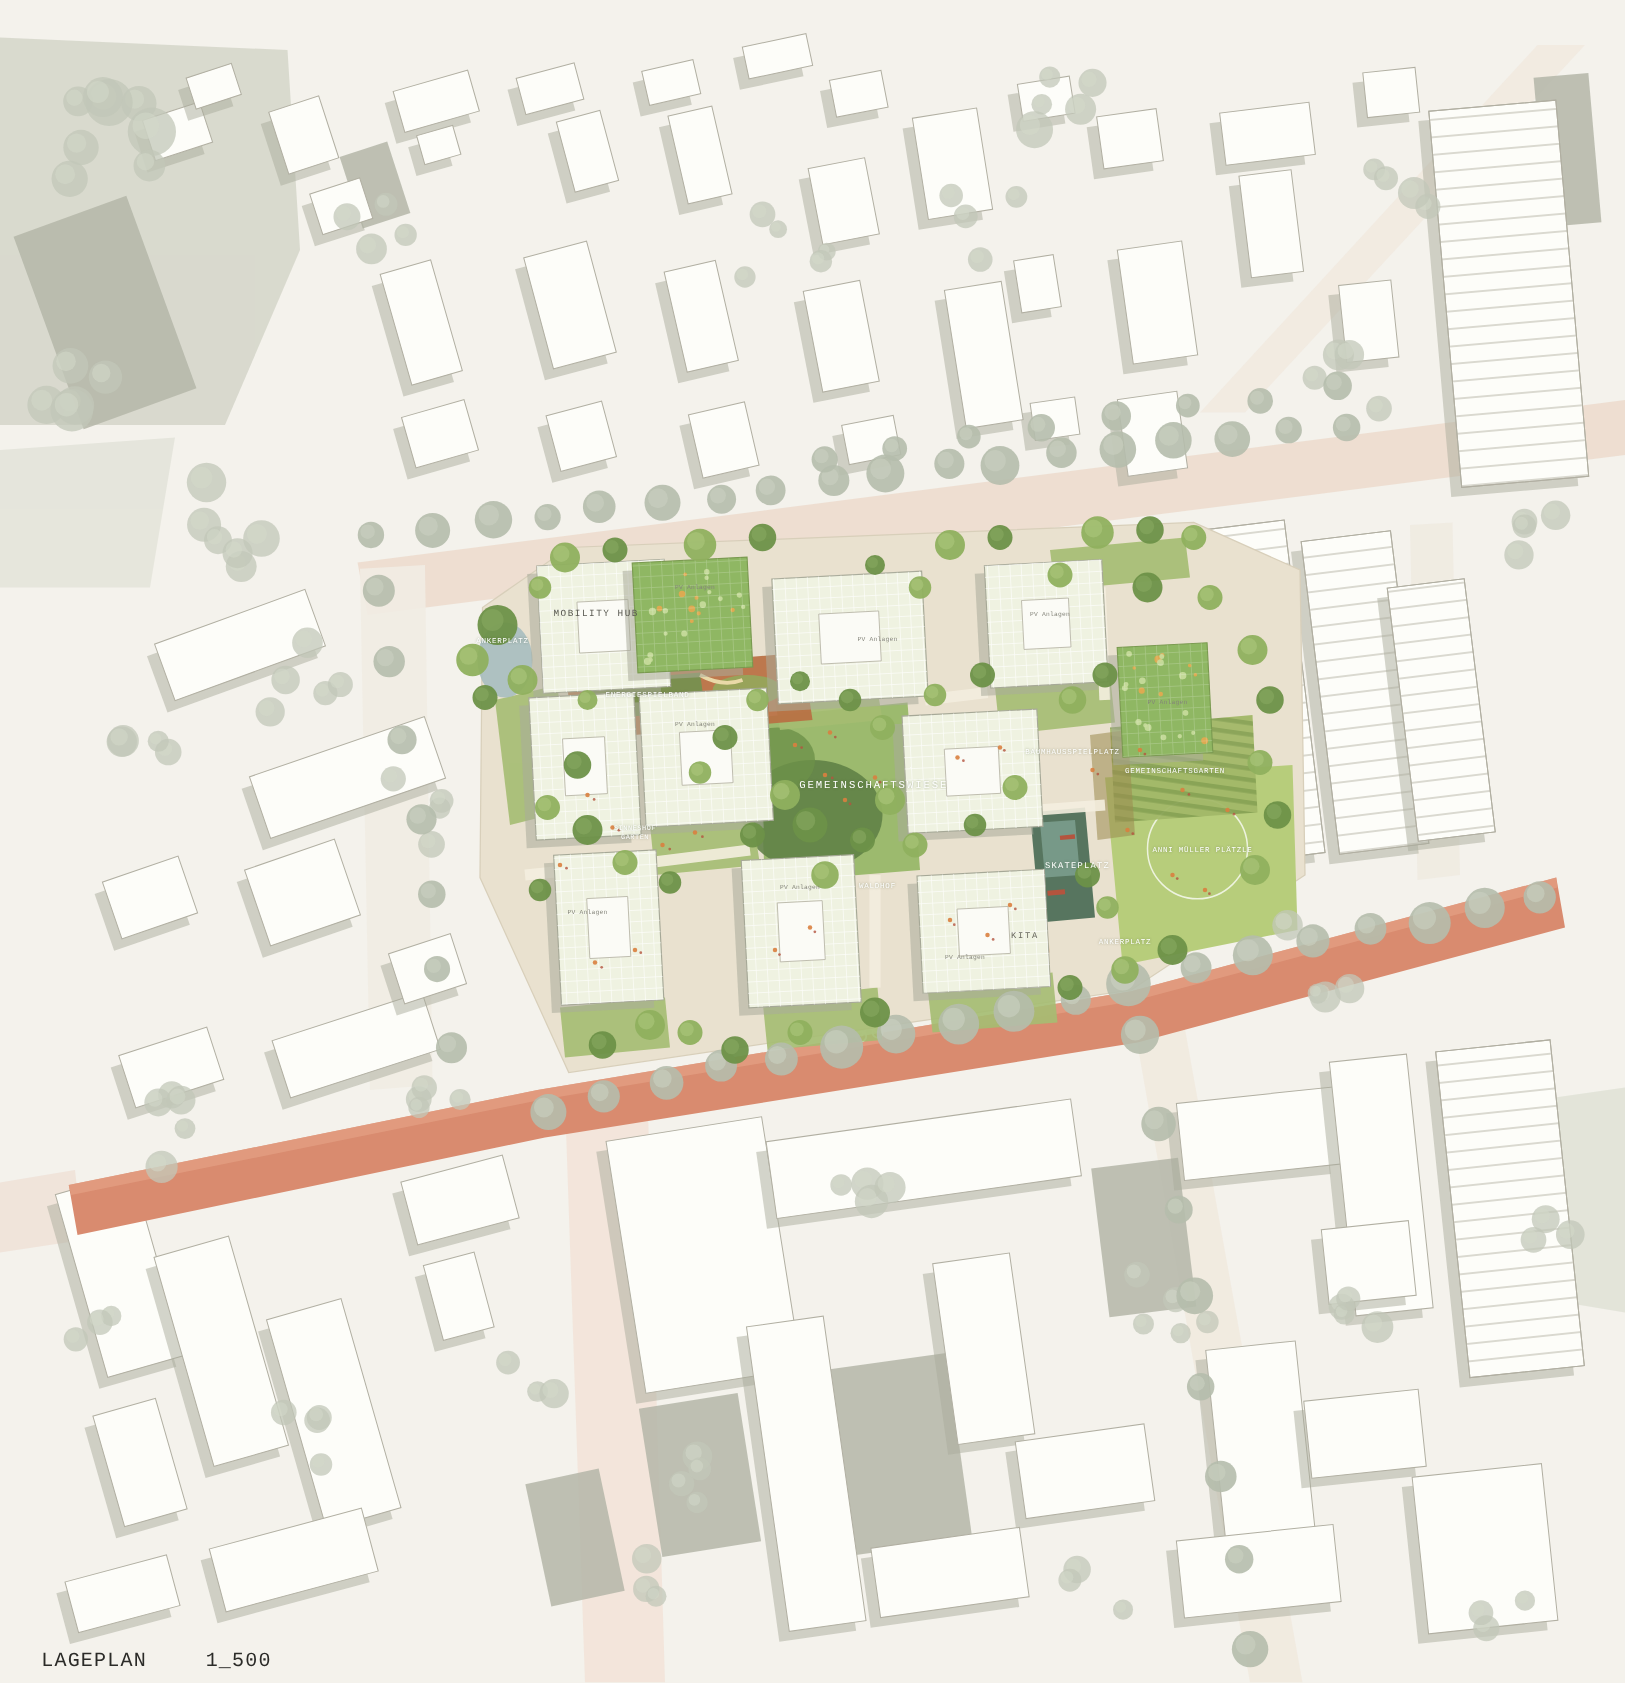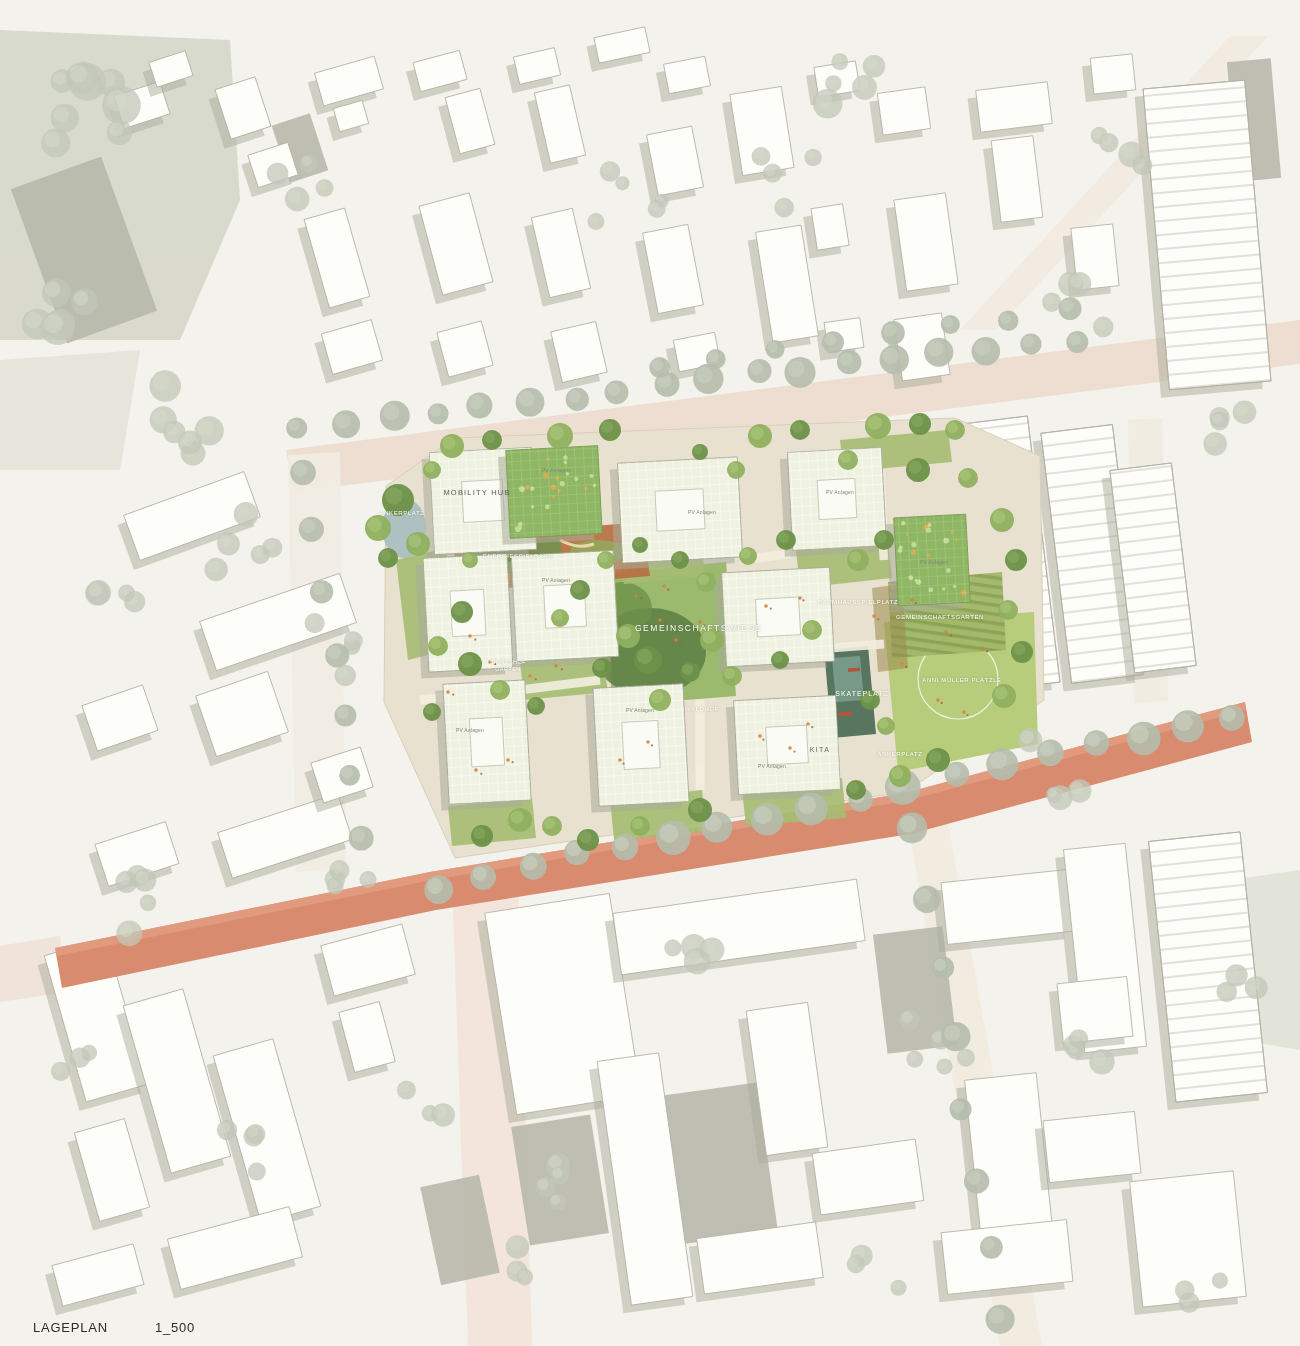--- a/index.html
+++ b/index.html
@@ -1,29 +1,29 @@
 <!DOCTYPE html>
 <html><head>
 <meta charset="utf-8">
 <style>
   html,body{margin:0;padding:0;background:#f4f2ec;width:1300px;height:1346px;overflow:hidden;
     font-family:"Liberation Sans",sans-serif;}
-  #stage{position:relative;width:1300px;height:1346px;}
+  #stage{position:relative;width:1300px;height:1346px;font-family:Liberation Mono, monospace;}
   svg{position:absolute;left:0;top:0;}
   #labels{position:absolute;left:0;top:0;width:100%;height:100%;pointer-events:none;}
   .lab{position:absolute;transform:translate(-50%,-50%);color:#ffffff;font-size:7px;
     letter-spacing:.14em;white-space:nowrap;text-shadow:0 0 2px rgba(60,80,40,.45);font-weight:400;}
   .lab.big{font-size:8.5px;letter-spacing:.18em;}
   .lab.small{font-size:6px;letter-spacing:.1em;}
   .lab.tiny{font-size:5.5px;letter-spacing:.08em;white-space:normal;width:54px;text-align:center;line-height:1.3;}
   .lab.dark{color:#5a5a52;text-shadow:none;font-size:7.5px;letter-spacing:.16em;}
   .lab.kita{color:#6a6a60;text-shadow:none;font-size:7px;letter-spacing:.2em;}
   .pv{position:absolute;transform:translate(-50%,-50%);color:#84847a;font-size:5px;
     letter-spacing:.04em;white-space:nowrap;}
-  #caption{position:absolute;left:33px;top:1320px;color:#2b2b28;font-size:13px;letter-spacing:.06em;}
+  #caption{position:absolute;left:33px;top:1320px;color:#2b2b28;font-size:16px;letter-spacing:.06em;}
   #caption .scale{margin-left:47px;}
 </style>
 </head>
 <body>
 
 <div id="stage">
 <svg width="1300" height="1346" viewBox="0 0 1300 1346">
   <defs>
     <pattern id="pv" width="9" height="9" patternUnits="userSpaceOnUse">
       <path d="M9 0H0V9" fill="none" stroke="#ffffff" stroke-width="1.1" opacity="0.95"></path>

